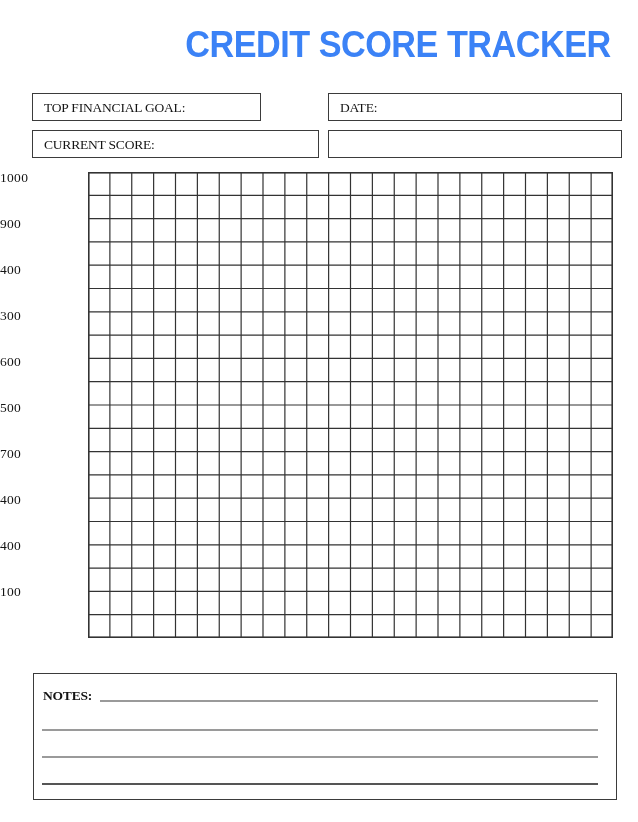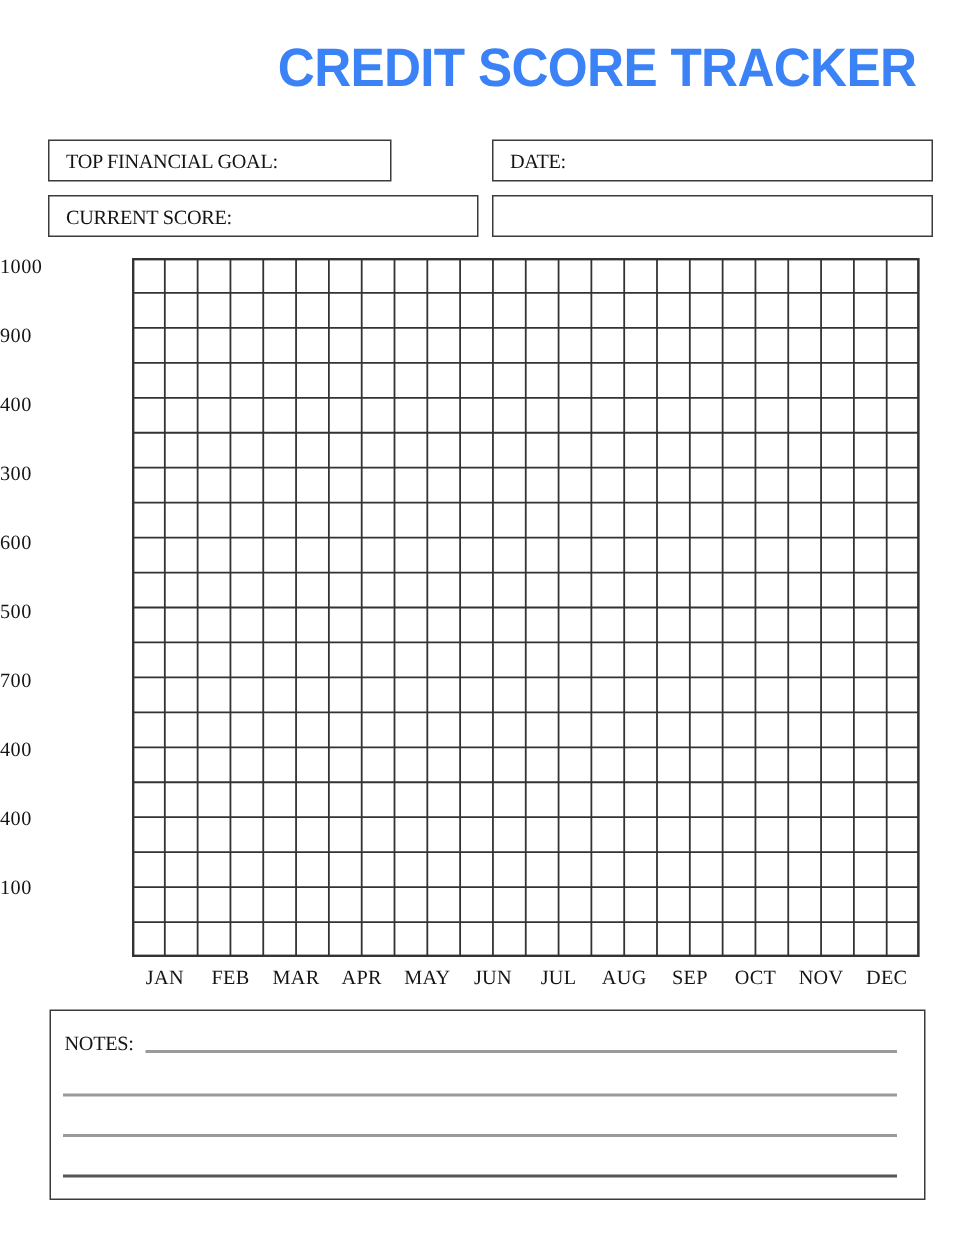--- a/index.html
+++ b/index.html
@@ -72,20 +72,21 @@
   .x-axis span{
     flex:1;text-align:center;
     font-size:13.5px;line-height:16px;letter-spacing:0.2px;
   }
   
   .notes{
     position:absolute;left:33px;top:673px;width:584px;height:127px;
     border:1.5px solid var(--box-border);
     box-sizing:border-box;
     background:#fff;
+    font-weight:bold;
   }
   .notes-row1{
     display:flex;align-items:flex-end;
     margin:13px 18px 0 9px;
   }
   .notes-label{
     font-size:13.5px;line-height:17px;white-space:nowrap;
     letter-spacing:-0.2px;
   }
   .notes-row1 .rule{
@@ -136,34 +137,20 @@
       <span>100</span>
     </div>
 
   <div class="grid-wrap">
     <svg viewBox="0 0 525 466" aria-hidden="true">
       <path id="grid-path" fill="none" stroke-width="1.2" d="M0.00 0V466M21.88 0V466M43.75 0V466M65.63 0V466M87.50 0V466M109.38 0V466M131.25 0V466M153.13 0V466M175.00 0V466M196.88 0V466M218.75 0V466M240.63 0V466M262.50 0V466M284.38 0V466M306.25 0V466M328.13 0V466M350.00 0V466M371.88 0V466M393.75 0V466M415.63 0V466M437.50 0V466M459.38 0V466M481.25 0V466M503.13 0V466M525.00 0V466M0 0.00H525M0 23.30H525M0 46.60H525M0 69.90H525M0 93.20H525M0 116.50H525M0 139.80H525M0 163.10H525M0 186.40H525M0 209.70H525M0 233.00H525M0 256.30H525M0 279.60H525M0 302.90H525M0 326.20H525M0 349.50H525M0 372.80H525M0 396.10H525M0 419.40H525M0 442.70H525M0 466.00H525" stroke="#333333"></path>
       <rect id="grid-border" x="0.8" y="0.8" width="523.4" height="464.4" fill="none" stroke-width="1.6" stroke="#333333"></rect>
     </svg>
   </div>
 
-  <div class="x-axis">
-      <span>JAN</span>
-      <span>FEB</span>
-      <span>MAR</span>
-      <span>APR</span>
-      <span>MAY</span>
-      <span>JUN</span>
-      <span>JUL</span>
-      <span>AUG</span>
-      <span>SEP</span>
-      <span>OCT</span>
-      <span>NOV</span>
-      <span>DEC</span>
-    </div>
 
   <div class="notes">
     <div class="notes-row1">
       <span class="notes-label">NOTES:</span>
       <div class="rule"></div>
     </div>
     <div id="notes-rules">
         <div class="rule-full"></div>
         <div class="rule-full"></div>
         <div class="rule-full"></div>

